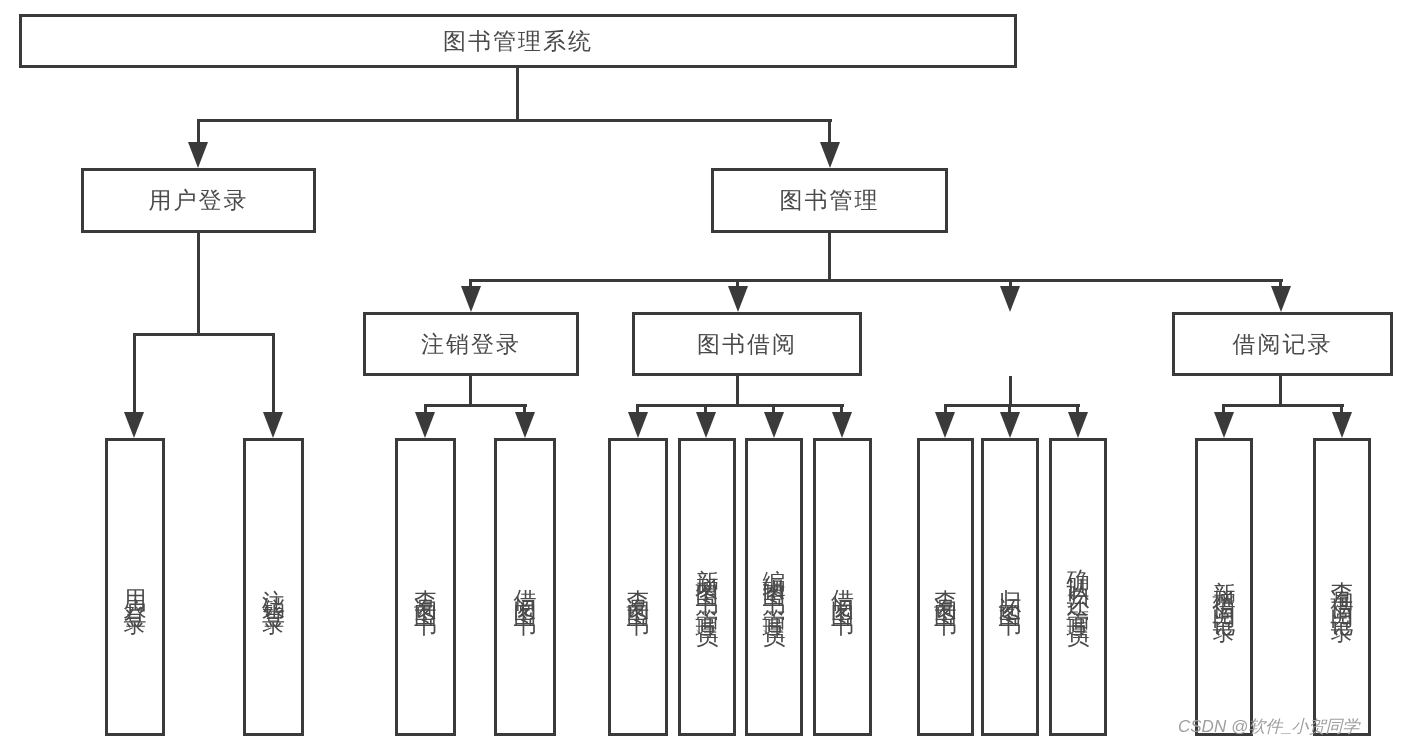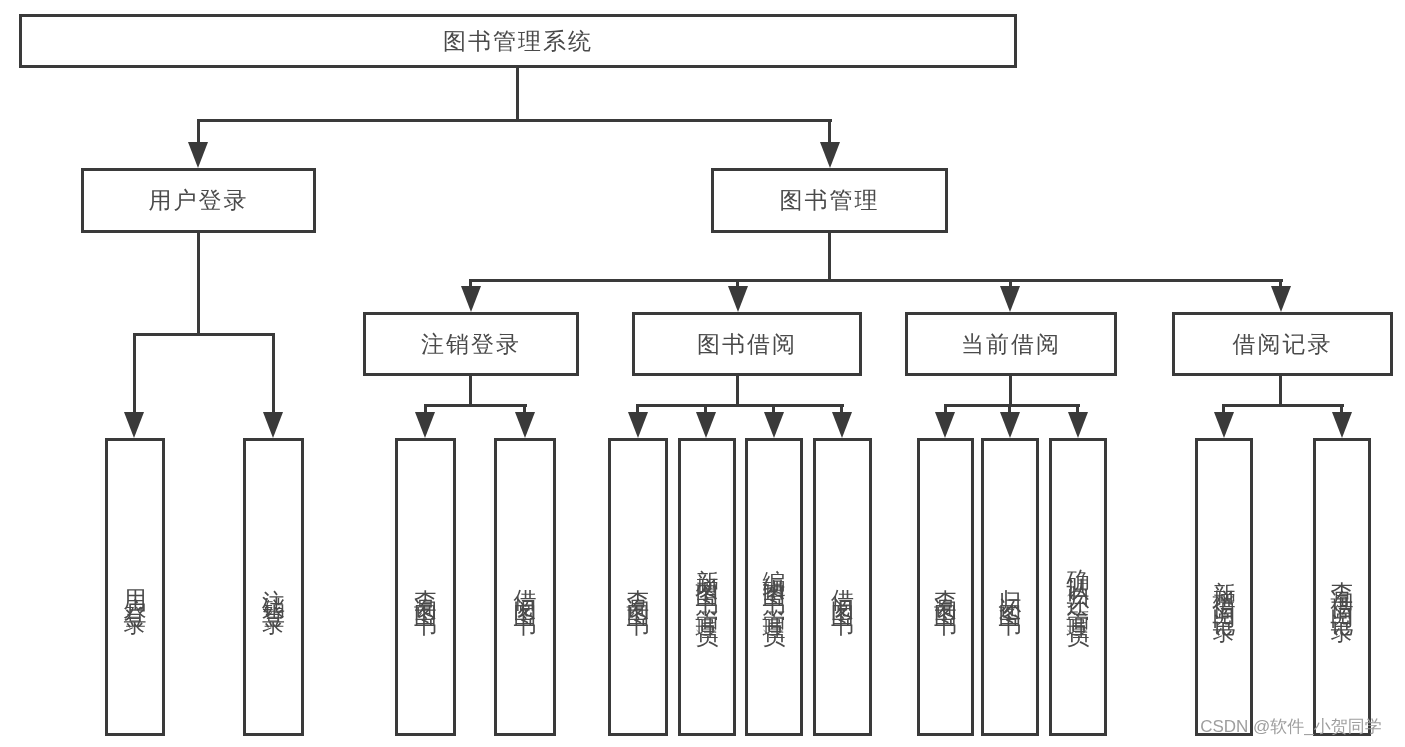--- a/index.html
+++ b/index.html
@@ -40,24 +40,25 @@
   .hl{position:absolute;height:3px;background:var(--line);}
   .arrow{
     position:absolute;width:0;height:0;
     border-left:10px solid transparent;
     border-right:10px solid transparent;
     border-top:26px solid var(--line);
   }
   .watermark{
     position:absolute;
     left:1178px;top:715px;width:226px;
-    text-align:center;
+    text-align:left;
     font-size:17px;
     color:var(--wm);
     white-space:nowrap;
+    font-style:italic;
   }
 </style>
 </head>
 <body>
 
 <div class="canvas">
 
   <div class="vl" style="left:516px;top:68px;height:52px;"></div>
   <div class="hl" style="left:197px;top:119px;width:635px;"></div>
   <div class="vl" style="left:197px;top:119px;height:28px;"></div>
@@ -127,23 +128,20 @@
   <div class="box hbox" style="left:711px;top:168px;width:237px;height:65px;">
     <span class="lbl">图书管理</span>
   </div>
 
   <div class="box hbox" style="left:363px;top:312px;width:216px;height:64px;">
     <span class="lbl">注销登录</span>
   </div>
   <div class="box hbox" style="left:632px;top:312px;width:230px;height:64px;">
     <span class="lbl">图书借阅</span>
   </div>
-  <div class="box hbox" style="left:905px;top:312px;width:212px;height:64px;">
-    <span class="lbl">当前借阅</span>
-  </div>
   <div class="box hbox" style="left:1172px;top:312px;width:221px;height:64px;">
     <span class="lbl">借阅记录</span>
   </div>
 
   <div class="box leaf" style="left:105px;top:438px;width:60px;height:298px;">
     <span class="lbl">用户登录</span>
   </div>
   <div class="box leaf" style="left:243px;top:438px;width:61px;height:298px;">
     <span class="lbl">注销登录</span>
   </div>

